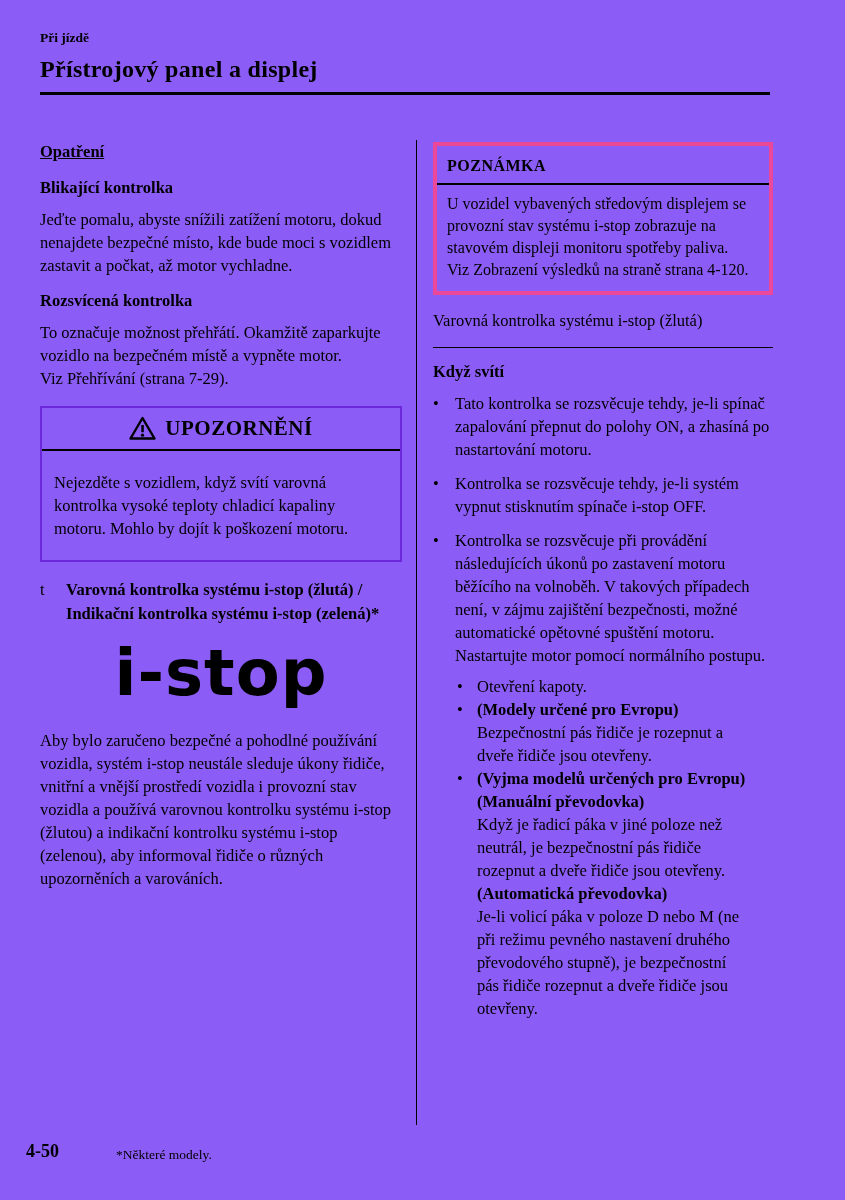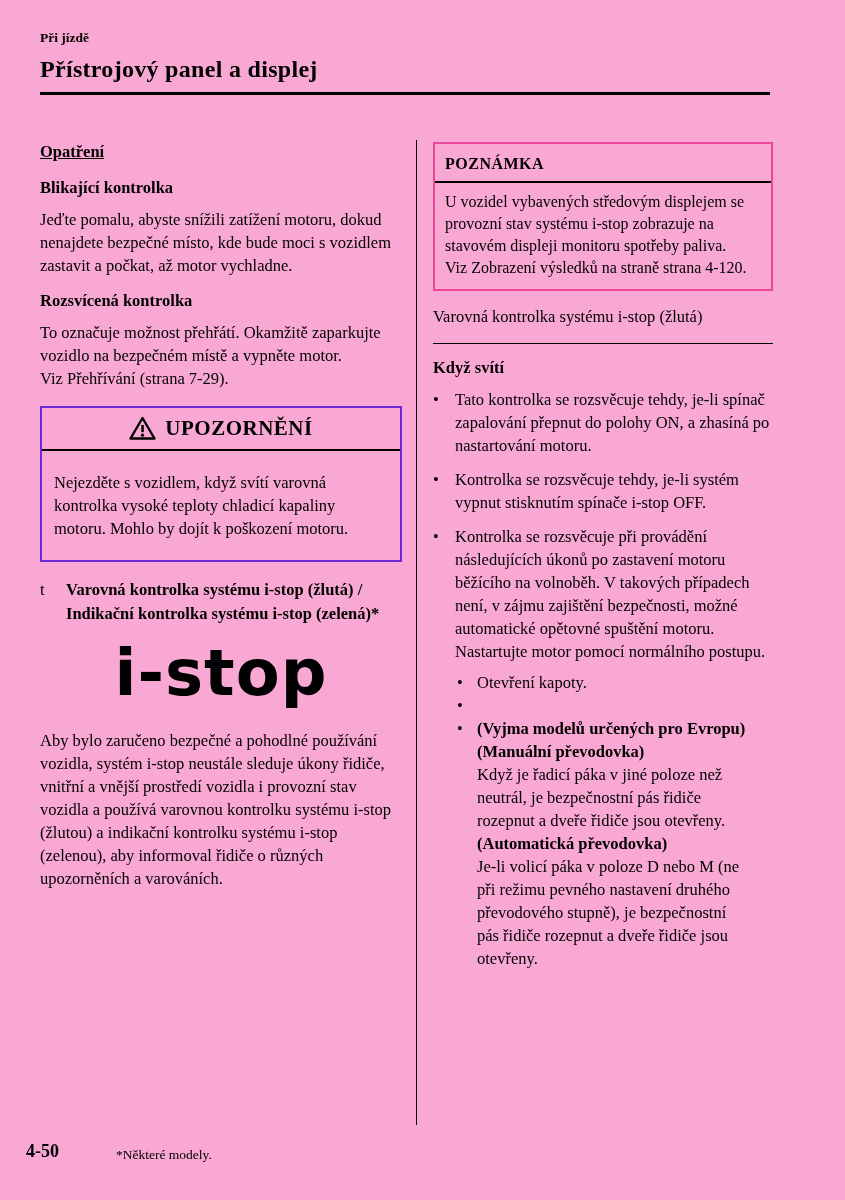--- a/index.html
+++ b/index.html
@@ -1,19 +1,19 @@
 <!DOCTYPE html>
 <html><head>
 <meta charset="utf-8">
 <style>
   * { margin:0; padding:0; box-sizing:border-box; }
   html,body { background:#e8e8e8; }
   .page {
     position:relative; width:845px; height:1200px; margin:0 auto;
-    background:#f9a8d4; color:#000;
+    background:#8b5cf6; color:#000;
     font-family:"Liberation Serif", serif;
     overflow:hidden;
   }
   .running { position:absolute; left:40px; top:30px; font-size:13.5px; font-weight:bold; }
   .title   { position:absolute; left:40px; top:56px; font-size:24px; font-weight:bold; letter-spacing:0.3px; }
   .title-rule { position:absolute; left:40px; top:92px; width:730px; height:3px; background:#000; }
   .col-divider { position:absolute; left:416px; top:140px; width:1px; height:985px; background:#000; }
 
   .col { position:absolute; top:140px; font-size:16.5px; line-height:23px; }
   .col-left  { left:40px;  width:362px; }
@@ -37,21 +37,21 @@
   .istop-item { display:flex; margin-top:16px; font-size:16.5px; line-height:24px; }
   .istop-item .marker { width:26px; flex:none; font-weight:normal; }
   .istop-heading { font-weight:bold; }
 
   .istop-logo {
     text-align:center; margin:36px 0 44px;
     font-family:"DejaVu Sans", sans-serif; font-weight:bold;
     font-size:64px; letter-spacing:1px;
   }
 
-  .notebox { border:2px solid #ec4899; margin-bottom:14px; }
+  .notebox { border:4px solid #ec4899; margin-bottom:14px; }
   .notebox-head {
     padding:8px 10px 6px; border-bottom:2px solid #000;
     font-size:16px; font-weight:bold; letter-spacing:0.5px;
   }
   .notebox-body { padding:8px 10px 10px; font-size:16px; line-height:22px; }
 
   .right-section-title {
     font-size:16.5px; font-weight:normal;
     border-bottom:1.5px solid #000; padding-bottom:15px; margin-bottom:12px;
   }
@@ -141,20 +141,24 @@
       <div class="btext">Kontrolka se rozsvěcuje při provádění následujících úkonů po zastavení motoru běžícího na volnoběh. V takových případech není, v zájmu zajištění bezpečnosti, možné automatické opětovné spuštění motoru. Nastartujte motor pomocí normálního postupu.</div>
     </div>
 
     <div class="sub-bullet">
       <span class="dot">•</span>
       <div class="btext">Otevření kapoty.</div>
     </div>
 
     <div class="sub-bullet">
       <span class="dot">•</span>
+      <div class="btext">
+        <div class="b">(Modely určené pro Evropu)</div>
+        <div>Bezpečnostní pás řidiče je rozepnut a dveře řidiče jsou otevřeny.</div>
+      </div>
     </div>
 
     <div class="sub-bullet">
       <span class="dot">•</span>
       <div class="btext">
         <div class="b">(Vyjma modelů určených pro Evropu)</div>
         <div class="b">(Manuální převodovka)</div>
         <div>Když je řadicí páka v jiné poloze než neutrál, je bezpečnostní pás řidiče rozepnut a dveře řidiče jsou otevřeny.</div>
         <div class="b">(Automatická převodovka)</div>
         <div>Je-li volicí páka v poloze D nebo M (ne při režimu pevného nastavení druhého převodového stupně), je bezpečnostní pás řidiče rozepnut a dveře řidiče jsou otevřeny.</div>

